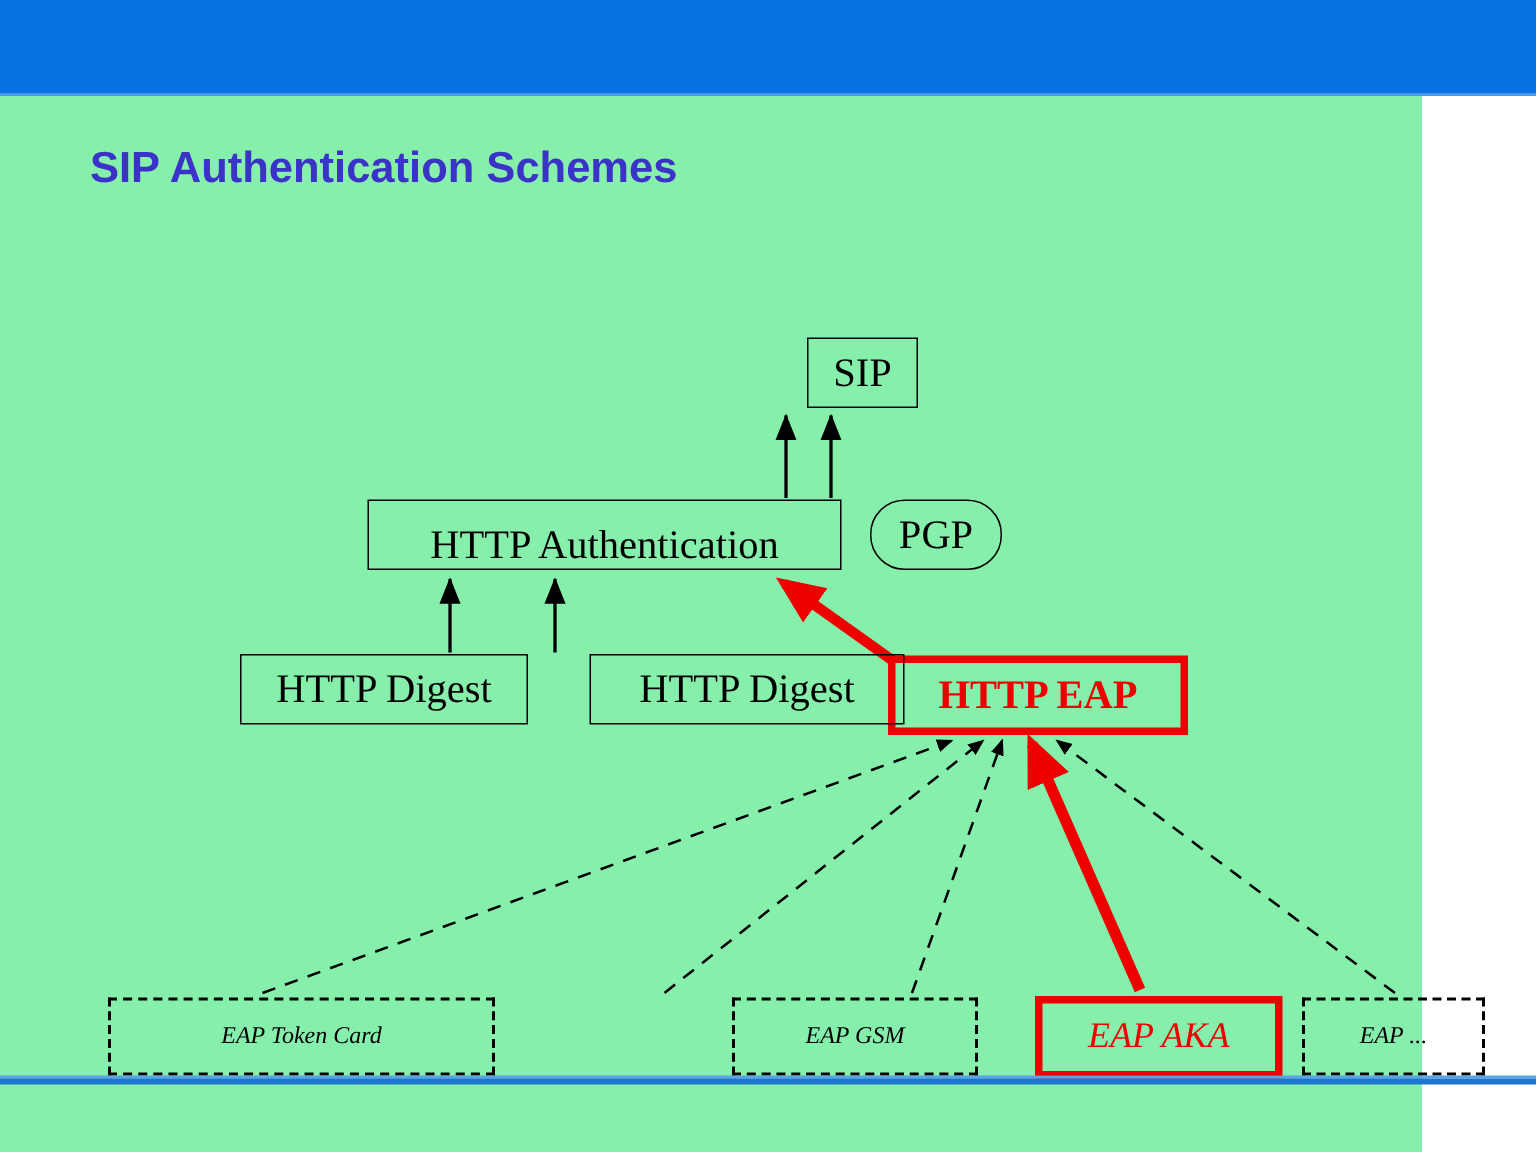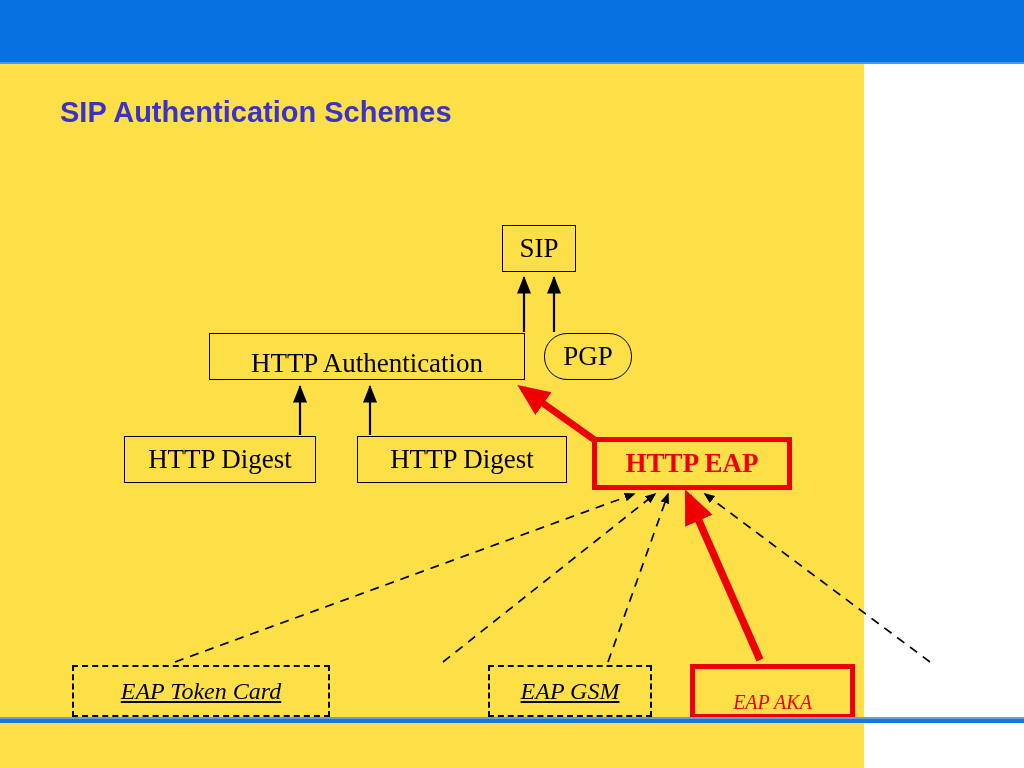--- a/index.html
+++ b/index.html
@@ -8,23 +8,23 @@
   }
   body {
     width: 1024px;
     height: 768px;
     background: #ffffff;
     font-family: "Liberation Sans", sans-serif;
     overflow: hidden;
   }
   #slide {
     position: relative;
-    width: 864px;
-    height: 768px;
-    background: #fde047;
+    width: 948px;
+    height: 768px;
+    background: #86efac;
   }
   
   #top-banner {
     position: absolute;
     left: 0;
     top: 0;
     width: 1024px;
     height: 62px;
     background: #0672e2;
   }
@@ -80,40 +80,39 @@
     align-items: center;
     justify-content: center;
     font-family: "Liberation Serif", serif;
     color: #000000;
     background: transparent;
     white-space: nowrap;
   }
   .node.solid {
     border: 1px solid #000000;
     font-size: 27px;
+    margin-left: 36px;
   }
   .node.dashed {
     border: 2px dashed #000000;
-    font-size: 24px;
+    font-size: 16px;
     font-style: italic;
-    text-decoration: underline;
   }
   .node.redbox {
     border: 5px solid #ee0000;
     color: #ee0000;
     font-weight: bold;
     font-size: 27px;
   }
   .node.redbox-ital {
     border: 5px solid #ee0000;
     color: #ee0000;
     font-style: italic;
     font-weight: normal;
-    font-size: 20px;
-    align-items: flex-end;
+    font-size: 24px;
   }
   
   #connectors {
     position: absolute;
     left: 0;
     top: 0;
     width: 1024px;
     height: 768px;
     pointer-events: none;
   }
@@ -191,19 +190,22 @@
 
 
     <div class="node dashed" style="left:488px; top:665px; width:164px; height:52px;">
       <span>EAP GSM</span>
     </div>
 
     <div class="node redbox-ital" style="left:690px; top:664px; width:165px; height:55px;">
       <span>EAP AKA</span>
     </div>
 
+    <div class="node dashed" style="left:868px; top:665px; width:122px; height:52px;">
+      <span>EAP ...</span>
+    </div>
 
   </div>
 
   <div id="bottom-rule-hi"></div>
   <div id="bottom-rule"></div>
 
 </div>
 
 </body></html>

